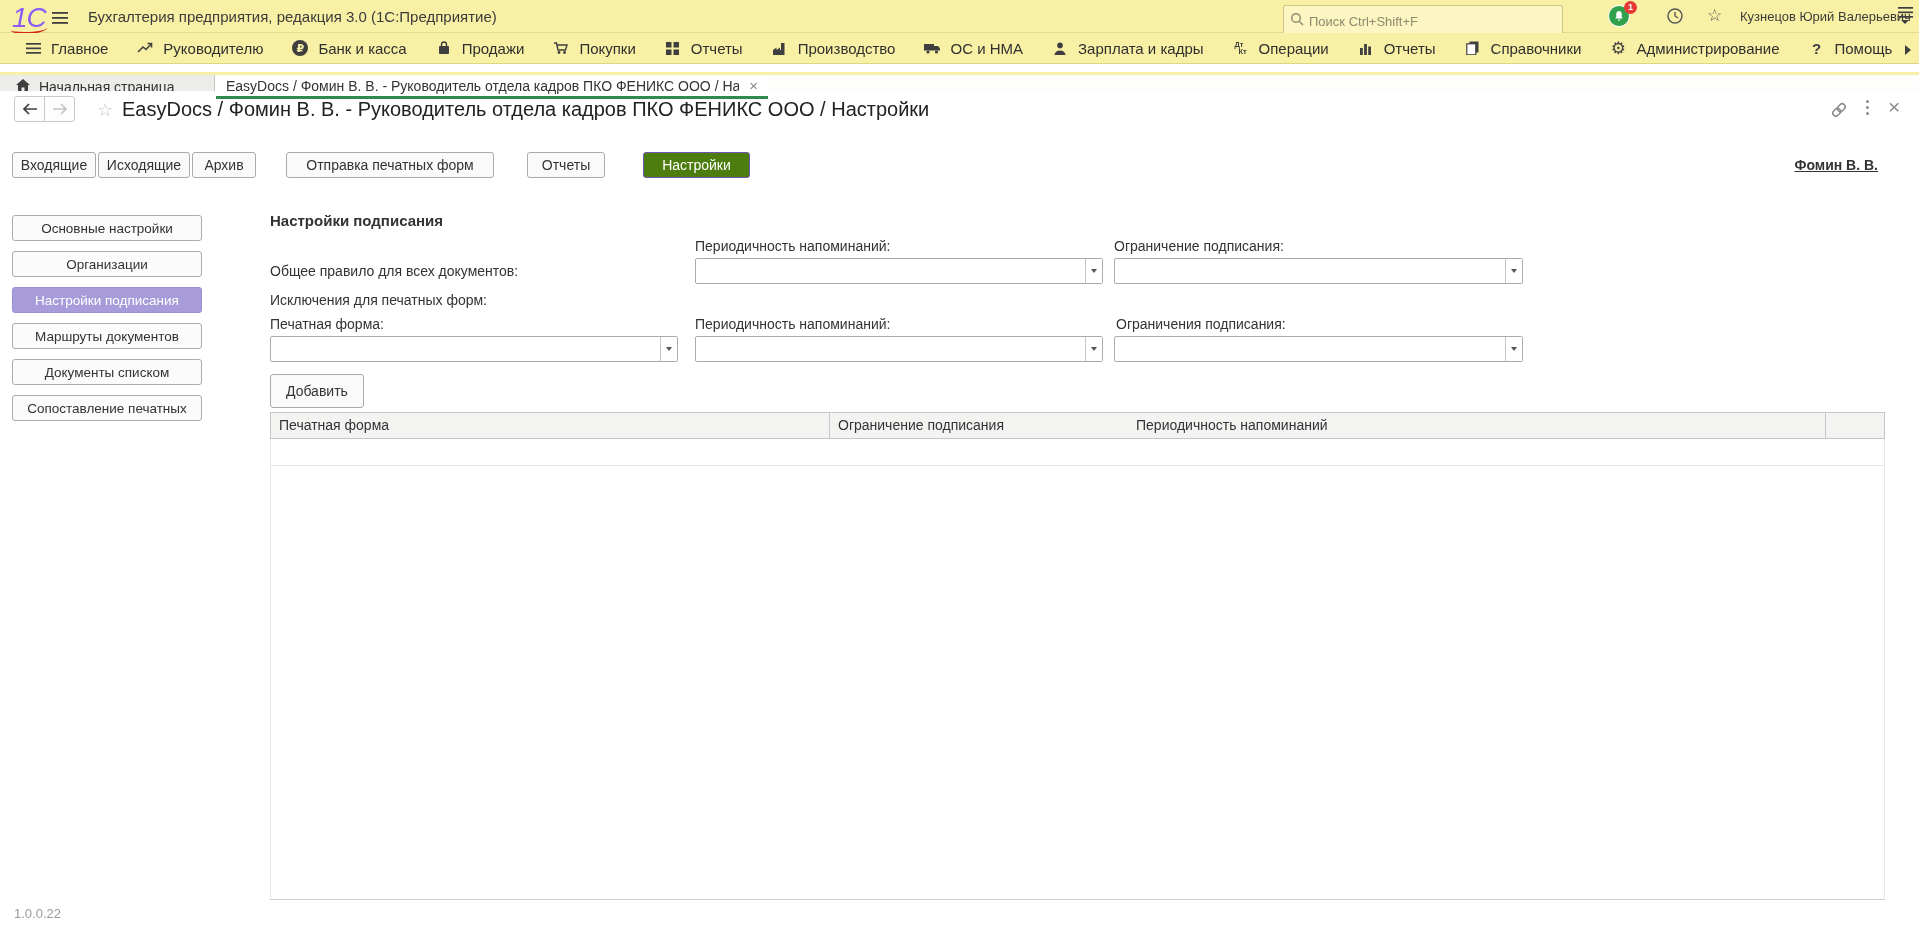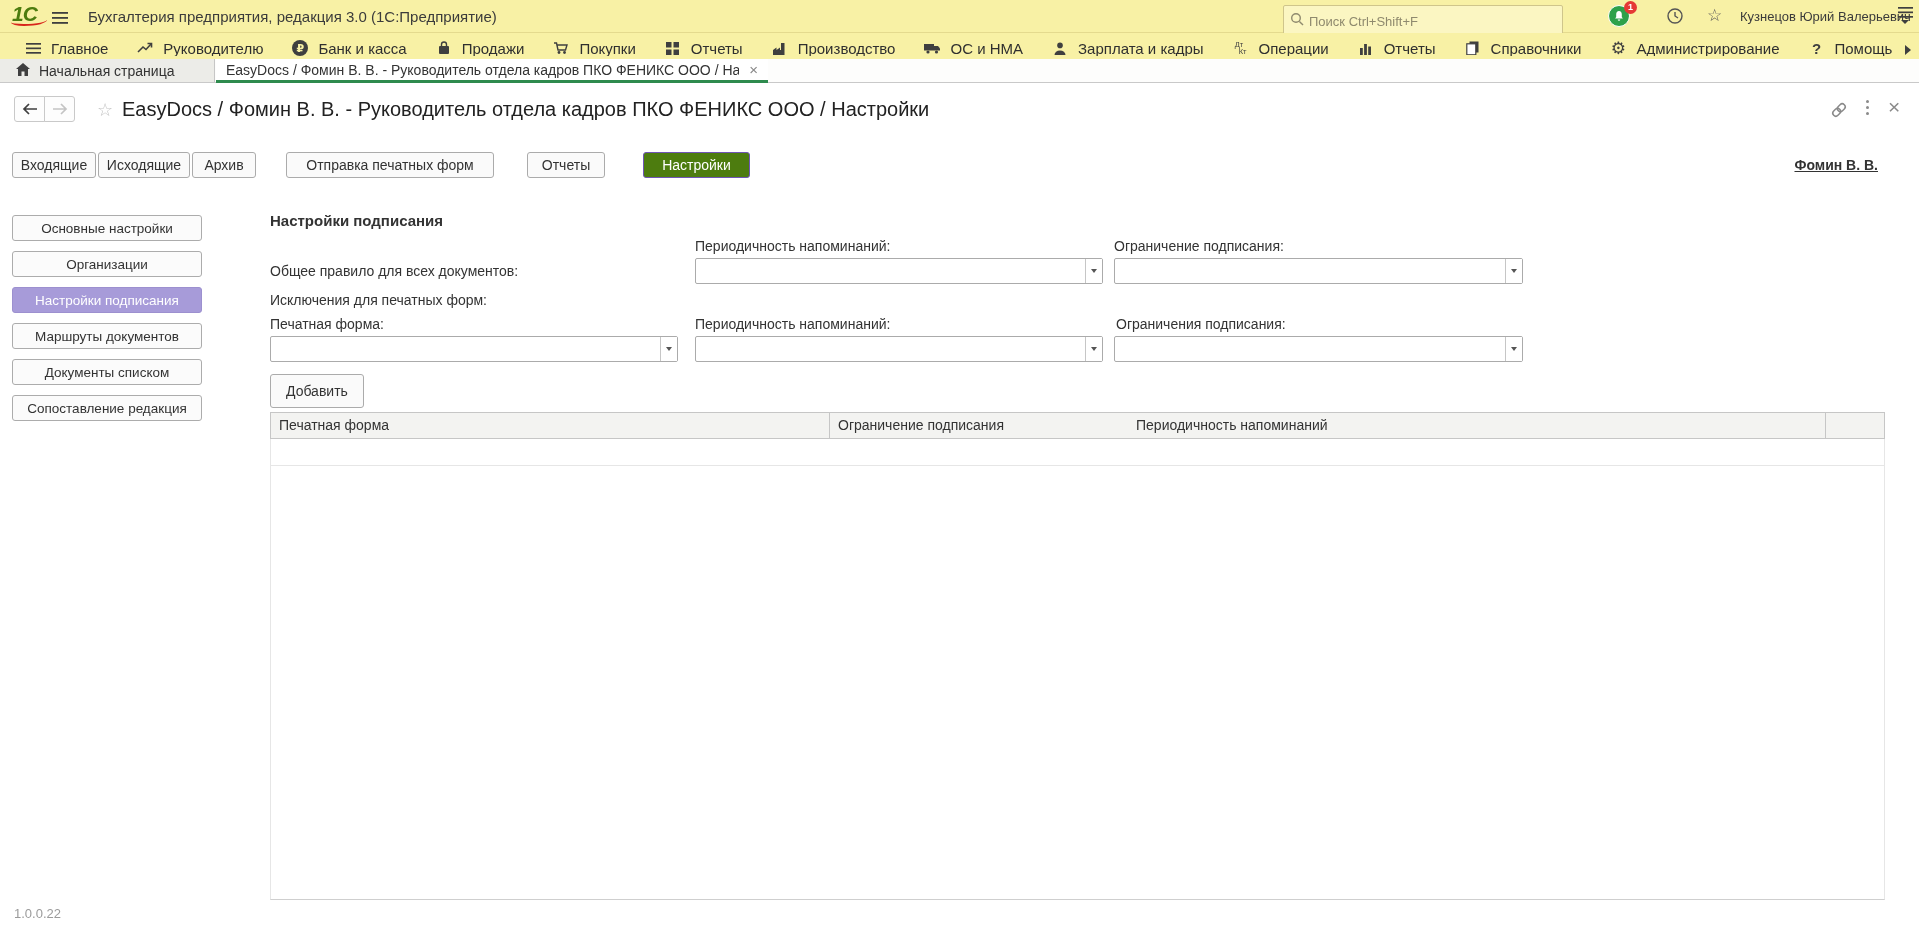--- a/index.html
+++ b/index.html
@@ -4,22 +4,22 @@
 <style>
   * { margin:0; padding:0; box-sizing:border-box; }
   html,body { width:1919px; height:939px; }
   body {
     position:relative; background:#fff; overflow:hidden;
     font-family:"Liberation Sans","DejaVu Sans",sans-serif; color:#333;
   }
   
   .topbar { position:absolute; left:0; top:0; width:1919px; height:33px;
     background:#F8F1A5; border-bottom:1px solid #E4DA8E; }
-  .logo { position:absolute; left:12px; top:2px; font-size:21px; font-weight:bold;
-    font-style:italic; color:#4d7c0f; letter-spacing:-1px; }
+  .logo { position:absolute; left:12px; top:2px; font-size:28px; font-weight:normal;
+    font-style:italic; color:#8b5cf6; letter-spacing:-1px; }
   .logo::after { content:""; position:absolute; left:-1px; bottom:0px; width:36px; height:8px;
     border-bottom:2.5px solid #D8251B; border-radius:0 0 70% 40%; }
   .tb-burger { position:absolute; left:52px; top:10px; }
   .app-title { position:absolute; left:88px; top:8px; font-size:15px; color:#3b3b3b; }
   .search { position:absolute; left:1283px; top:5px; width:280px; height:32px;
     background:#FBF6C2; border:1px solid #CFC58B; border-radius:2px;
     display:flex; align-items:center; padding:0 6px; }
   .search input { flex:1; border:none; outline:none; background:transparent;
     font-family:inherit; font-size:13px; color:#6e6a52; margin-left:5px; }
   .search input::placeholder { color:#8F8A6E; opacity:1; }
@@ -39,28 +39,28 @@
   
   .menubar { position:absolute; left:0; top:33px; width:1919px; height:31px;
     background:#F8F1A5; border-bottom:1px solid #E0D585;
     display:flex; align-items:center; padding-left:24px; }
   .menu-item { display:flex; align-items:center; margin-right:28px; cursor:pointer; white-space:nowrap; }
   .menu-item .mi-icon { width:18px; display:flex; justify-content:center; margin-right:9px; }
   .menu-item .mi-label { font-size:15px; color:#2f2f2f; }
   .ruble-icon { width:16px; height:16px; border-radius:50%; background:#3f3f3f; color:#F8F1A5;
     font-size:11px; font-weight:bold; display:flex; align-items:center; justify-content:center; }
   .dtkt-icon { display:flex; flex-direction:column; font-size:7.5px; line-height:7px;
-    font-weight:normal; color:#3f3f3f; }
+    font-weight:bold; color:#3f3f3f; }
   .dtkt-icon span:last-child { margin-left:4px; }
   .gear-glyph { font-family:"DejaVu Sans",sans-serif; font-size:17px; color:#3f3f3f; line-height:16px; }
   .help-glyph { font-size:15px; font-weight:bold; color:#3f3f3f; }
   .menu-arrow-right { position:absolute; right:8px; top:45px; width:0; height:0;
     border-top:5px solid transparent; border-bottom:5px solid transparent; border-left:6px solid #3f3f3f; cursor:pointer; }
   
-  .tabbar { position:absolute; left:0; top:56px; width:1919px; height:27px; background:#F8F1A5; }
+  .tabbar { position:absolute; left:0; top:72px; width:1919px; height:27px; background:#F8F1A5; }
   .tabstrip { position:absolute; left:0; right:0; top:3px; bottom:0;
     background:#FDFDFC; border-bottom:1px solid #C9C9C9; }
   .tab-home { position:absolute; left:0; top:0; bottom:0; width:215px; background:#ECECE8;
     border-right:1px solid #C6C6C6; display:flex; align-items:center; gap:9px;
     padding-left:16px; font-size:14px; color:#333; cursor:pointer; }
   .tab-active { position:absolute; left:216px; top:0; height:24px; width:552px; background:#fff;
     border-bottom:3px solid #2E8B4E; display:flex; align-items:center;
     padding:0 10px; font-size:14px; color:#333; cursor:pointer; z-index:2; }
   .tab-active .tab-label { overflow:hidden; white-space:nowrap; }
   .tab-close { margin-left:auto; padding-left:10px; color:#888; font-size:15px; line-height:14px; cursor:pointer; }
@@ -361,21 +361,21 @@
   <div class="tbtn active">Настройки</div>
 </div>
 <span class="user-link">Фомин В. В.</span>
 
 <div class="sidebar">
   <div class="sbtn">Основные настройки</div>
   <div class="sbtn">Организации</div>
   <div class="sbtn active">Настройки подписания</div>
   <div class="sbtn">Маршруты документов</div>
   <div class="sbtn">Документы списком</div>
-  <div class="sbtn">Сопоставление редакция</div>
+  <div class="sbtn">Сопоставление печатных</div>
 </div>
 
 <div class="heading">Настройки подписания</div>
 
 <span class="flabel" style="left:695px; top:238px;">Периодичность напоминаний:</span>
 <span class="flabel" style="left:1114px; top:238px;">Ограничение подписания:</span>
 
 <span class="flabel" style="left:270px; top:263px;">Общее правило для всех документов:</span>
 
 <div class="combo" style="left:695px; top:258px; width:408px;">

